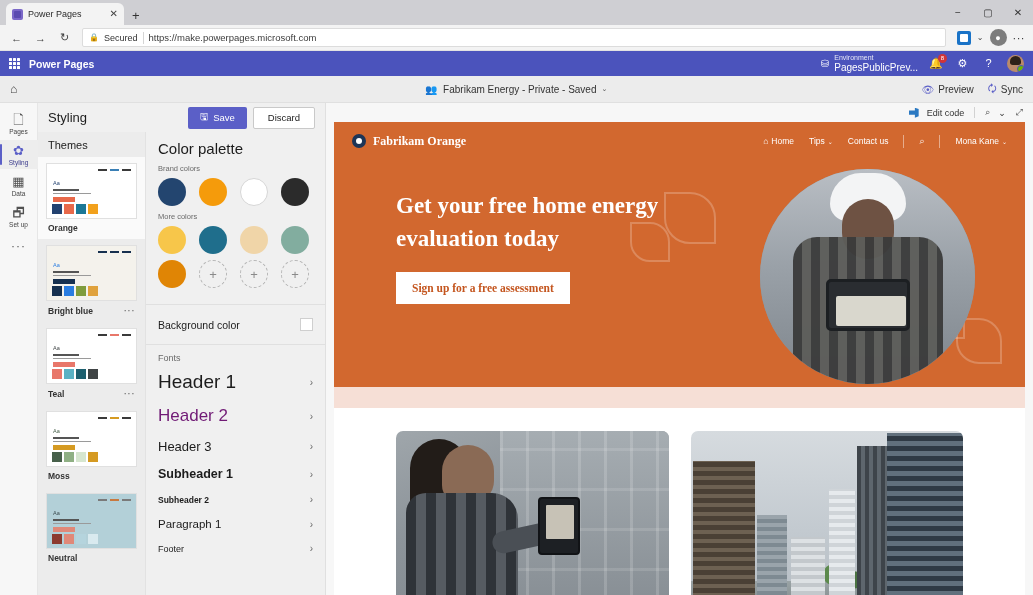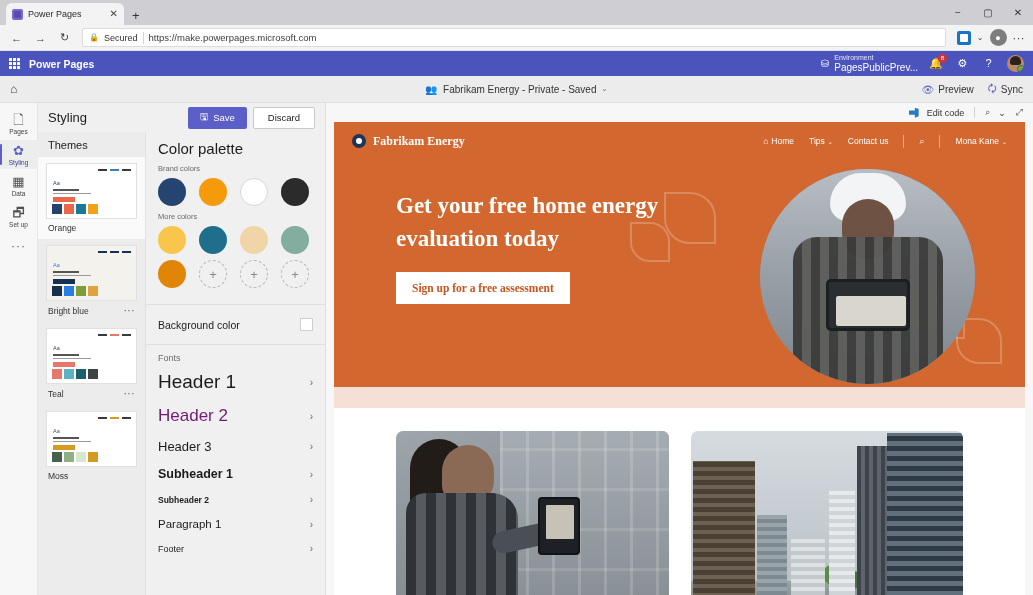--- a/index.html
+++ b/index.html
@@ -255,21 +255,21 @@
   .thumb-aa { position:absolute; left:6px; top:16px; font-size:5.5px; }
   .thumb-line { position:absolute; left:6px; height:1.6px; background:#8a8a8a; }
   .thumb-line.l1 { top:25px; width:26px; background:#555;}
   .thumb-line.l2 { top:28.5px; width:38px; background:#9a9a9a;}
   .thumb-btn { position:absolute; left:6px; top:33px; width:22px; height:5px; }
   .thumb-swatches {
     position:absolute; left:5px; bottom:4px; display:flex; gap:2px;
   }
   .thumb-swatches i { width:10px; height:10px; display:block; }
   .theme-name-row { display:flex; align-items:center; padding: 4px 2px 2px; }
-  .theme-name { font-size: 8.5px; color:#333; }
+  .theme-name { font-size: 8.5px; color:#333;font-weight:bold; }
   .theme-ell { margin-left:auto; font-size:10px; color:#555; letter-spacing:0.5px; cursor:pointer; }
 
   
   .palette-col { flex:1 1 auto; background:#f0f0f0; overflow:hidden; }
   .palette-sec { padding: 8px 12px 6px; }
   .palette-title { font-size: 15px; color:#1c1c1c; margin-bottom: 7px; }
   .sub-label { font-size: 7.5px; color:#6a6a6a; margin: 4px 0 5px; }
   .swatch-row { display:flex; gap: 13px; margin-bottom: 6px; }
   .swatch {
     width: 28px; height: 28px; border-radius: 50%;
@@ -697,20 +697,42 @@
                 <div class="thumb-btn" style="background: rgb(213, 154, 34);"></div>
                 <div class="thumb-swatches">
                   <i style="background: rgb(71, 96, 74);"></i>
                   <i style="background: rgb(143, 176, 132);"></i>
                   <i style="background: rgb(214, 230, 207);"></i>
                   <i style="background: rgb(213, 154, 34);"></i>
                 </div>
               </div>
               <div class="theme-name-row">
                 <span class="theme-name">Moss</span>
+              </div>
+            </div>
+            <div class="theme-card">
+              <div class="theme-thumb" style="background: rgb(179, 208, 216);">
+                <div class="thumb-nav">
+                  <i style="background: rgb(122, 122, 122);"></i>
+                  <i style="background: rgb(200, 121, 63);"></i>
+                  <i style="background: rgb(122, 122, 122);"></i>
+                </div>
+                <div class="thumb-aa" style="color: rgb(58, 74, 78);">Aa</div>
+                <div class="thumb-line l1"></div>
+                <div class="thumb-line l2"></div>
+                <div class="thumb-btn" style="background: rgb(224, 136, 120);"></div>
+                <div class="thumb-swatches">
+                  <i style="background: rgb(140, 58, 46);"></i>
+                  <i style="background: rgb(224, 136, 120);"></i>
+                  <i style="background: rgb(181, 212, 221);"></i>
+                  <i style="background: rgb(217, 234, 239);"></i>
+                </div>
+              </div>
+              <div class="theme-name-row">
+                <span class="theme-name">Neutral</span>
               </div>
             </div>
           </div>
       </div>
 
       <div class="palette-col">
         <div class="palette-sec">
           <div class="palette-title">Color palette</div>
           <div class="sub-label">Brand colors</div>
           <div class="swatch-row" id="brand-colors">
@@ -788,21 +810,21 @@
         <span>⌄</span>
       </div>
       <div class="ct-item">⤢</div>
     </div>
 
     <div class="site-canvas">
 
       <div class="site-nav-bar">
         <div class="brand">
           <span class="brand-logo"></span>
-          <span class="brand-name">Fabrikam Energy</span>
+          <span class="brand-name">Fabrikam Orange</span>
         </div>
         <div class="site-nav">
           <div class="snav-item">
             <span>⌂</span>
             <span>Home</span>
           </div>
           <div class="snav-item">
             <span>Tips</span>
             <span class="chev">⌄</span>
           </div>

